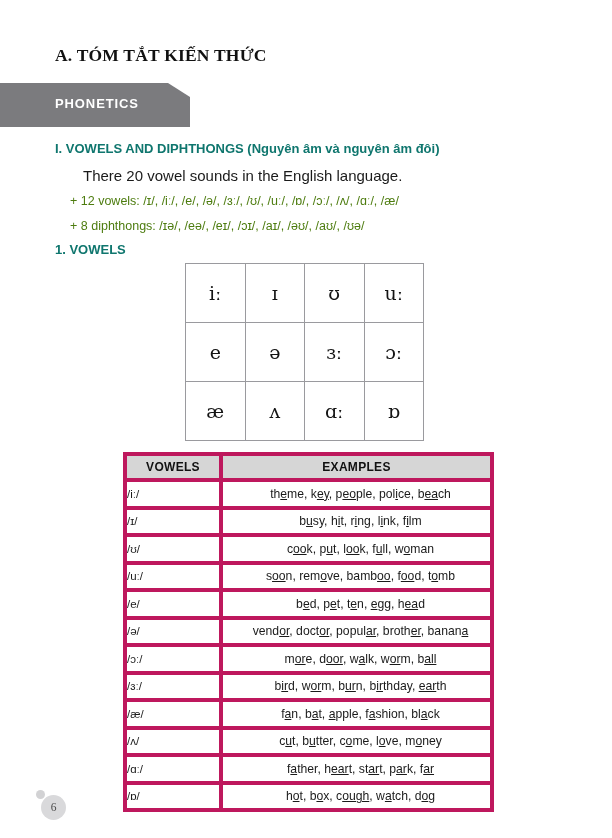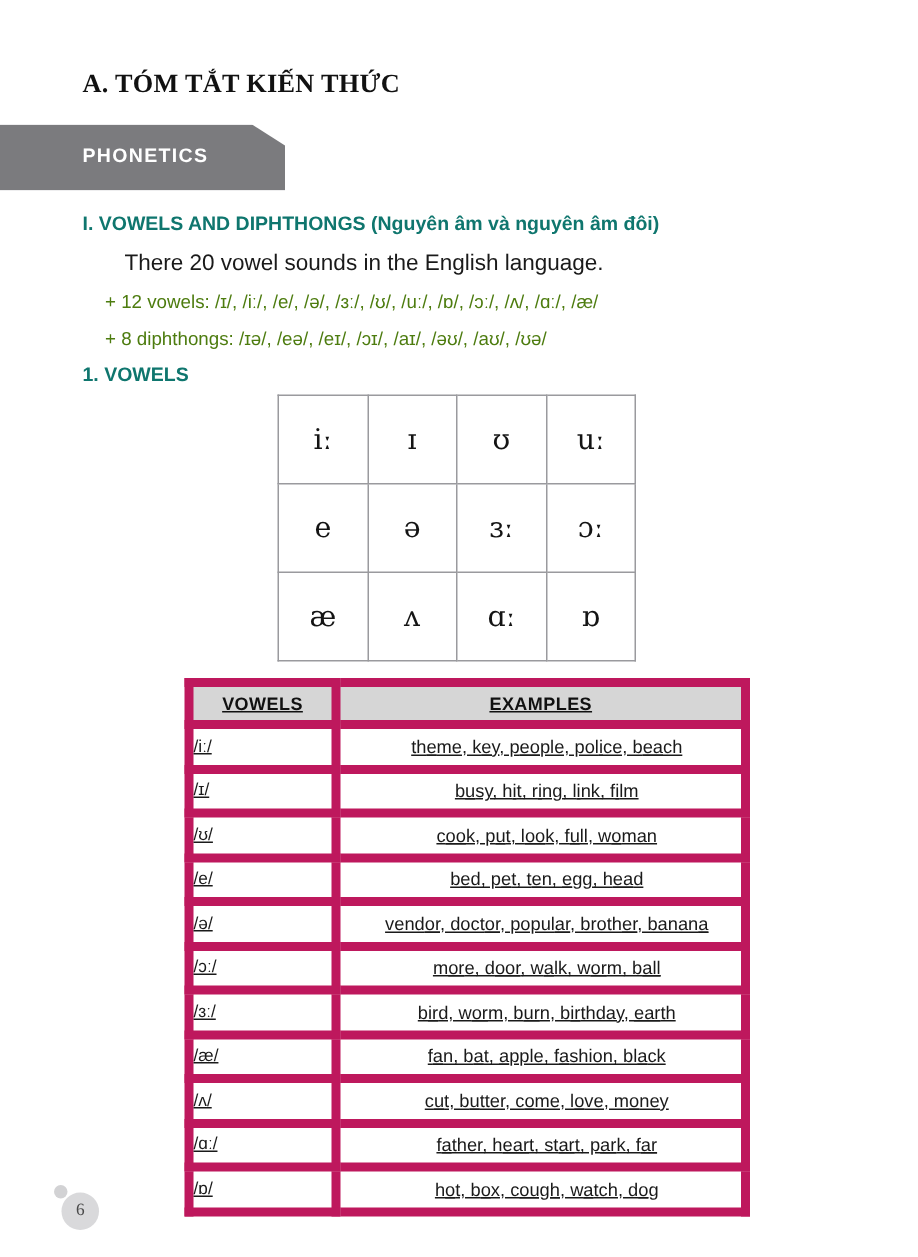--- a/index.html
+++ b/index.html
@@ -116,24 +116,23 @@
   .examples-table {
     position: absolute;
     left: 123px;
     top: 452px;
     border-collapse: collapse;
     table-layout: fixed;
     width: 359px;
   }
   .examples-table th,
   .examples-table td {
-    border: 6px solid #be185d;
+    border: 4px solid #be185d;
     padding: 0;
     vertical-align: middle;
-    text-decoration: underline;
   }
   .examples-table th {
     background: #d6d6d6;
     height: 22px;
     font-size: 12px;
     font-weight: bold;
     color: #111111;
     letter-spacing: 0.3px;
   }
   .col-vowel { width: 92px; }
@@ -247,20 +246,24 @@
         </tr>
         <tr>
           <td class="cell-vowel">/ɪ/</td>
           <td class="cell-examples"><span>b</span><u>u</u><span>sy, h</span><u>i</u><span>t, r</span><u>i</u><span>ng, l</span><u>i</u><span>nk, f</span><u>i</u><span>lm</span></td>
         </tr>
         <tr>
           <td class="cell-vowel">/ʊ/</td>
           <td class="cell-examples"><span>c</span><u>oo</u><span>k, p</span><u>u</u><span>t, l</span><u>oo</u><span>k, f</span><u>u</u><span>ll, w</span><u>o</u><span>man</span></td>
         </tr>
         <tr>
+          <td class="cell-vowel">/uː/</td>
+          <td class="cell-examples"><span>s</span><u>oo</u><span>n, rem</span><u>o</u><span>ve, bamb</span><u>oo</u><span>, f</span><u>oo</u><span>d, t</span><u>o</u><span>mb</span></td>
+        </tr>
+        <tr>
           <td class="cell-vowel">/e/</td>
           <td class="cell-examples"><span>b</span><u>e</u><span>d, p</span><u>e</u><span>t, t</span><u>e</u><span>n, </span><u>e</u><span>gg, h</span><u>ea</u><span>d</span></td>
         </tr>
         <tr>
           <td class="cell-vowel">/ə/</td>
           <td class="cell-examples"><span>vend</span><u>or</u><span>, doct</span><u>or</u><span>, popul</span><u>ar</u><span>, broth</span><u>er</u><span>, banan</span><u>a</u></td>
         </tr>
         <tr>
           <td class="cell-vowel">/ɔː/</td>
           <td class="cell-examples"><span>m</span><u>or</u><span>e, d</span><u>oor</u><span>, w</span><u>a</u><span>lk, w</span><u>or</u><span>m, b</span><u>all</u></td>

